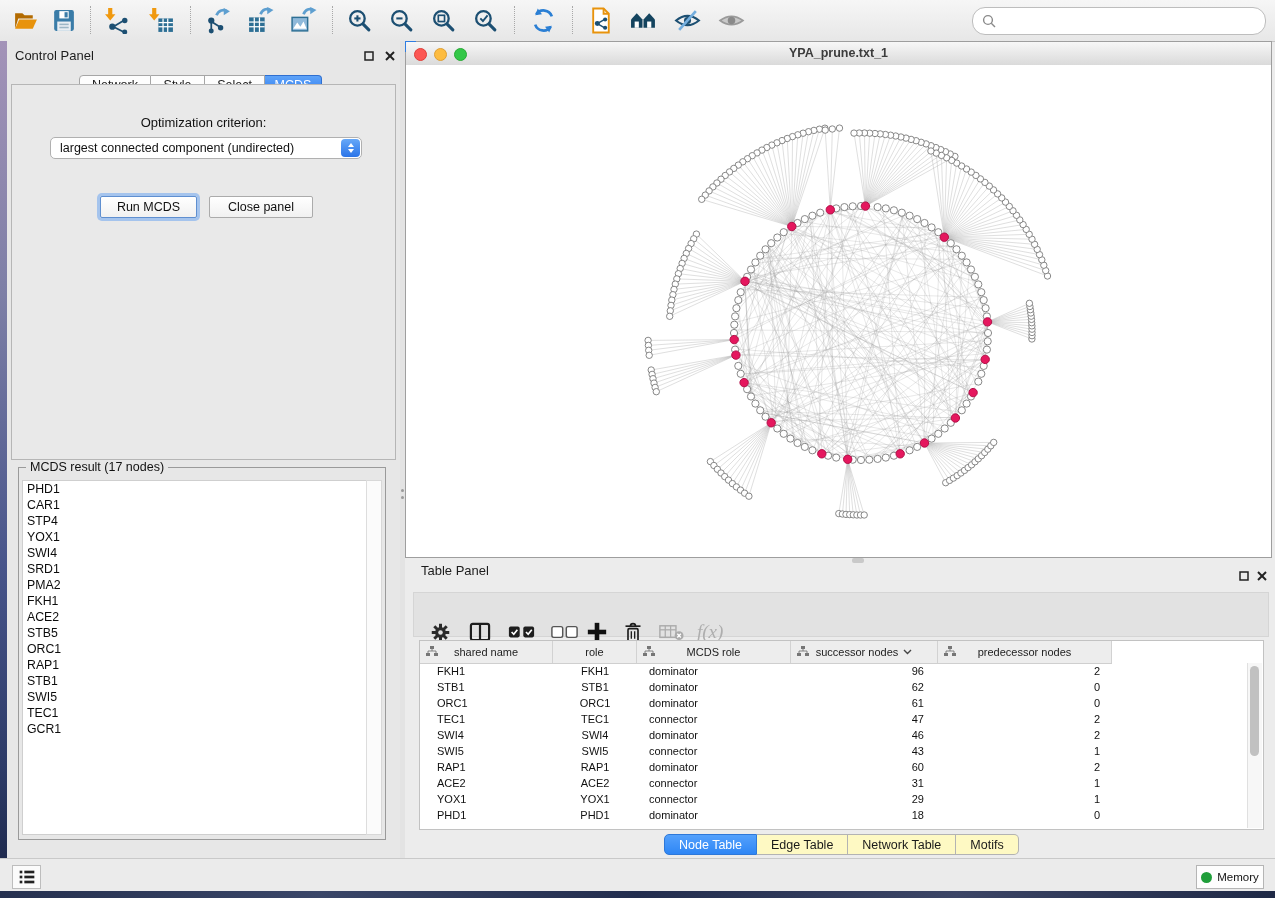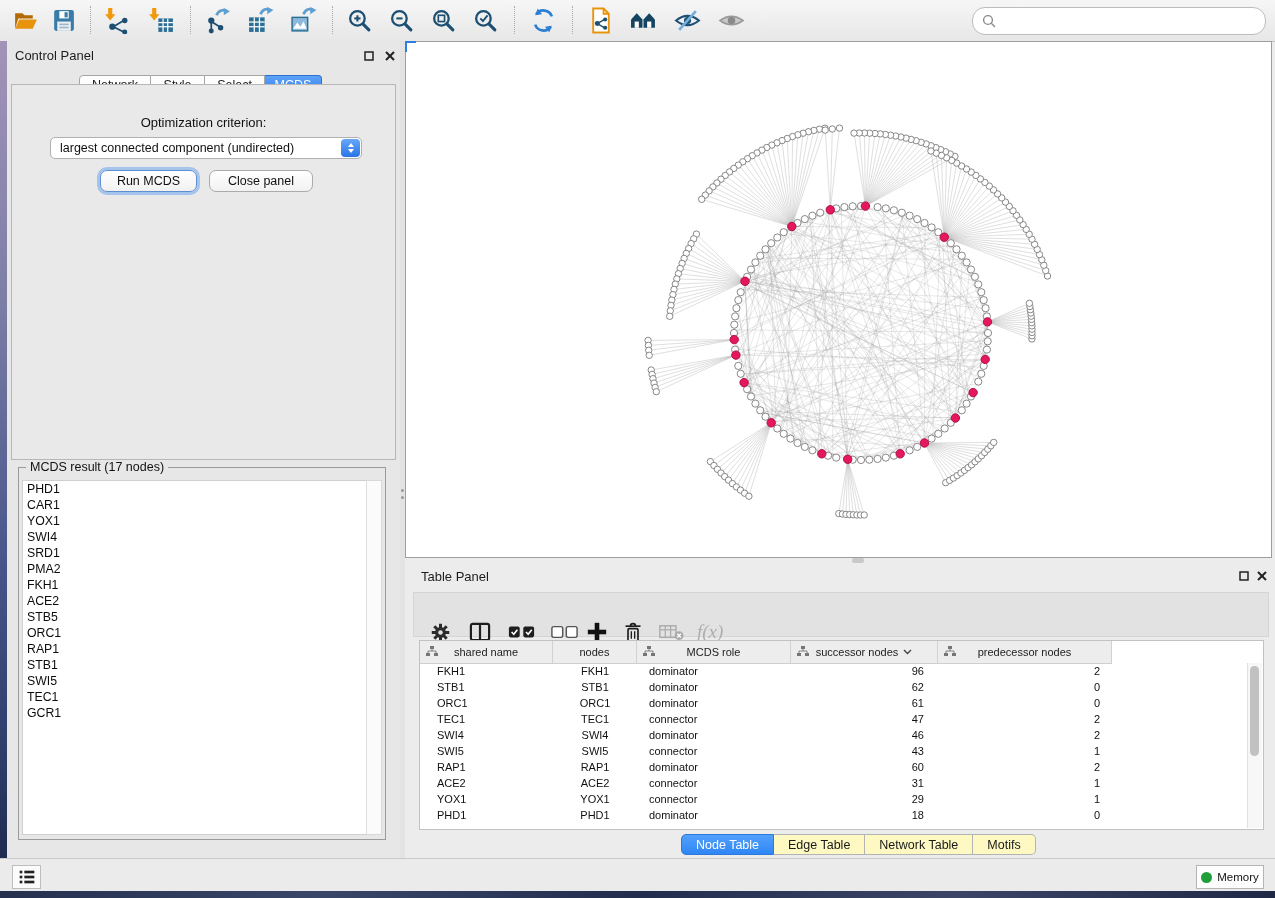--- a/index.html
+++ b/index.html
@@ -34,22 +34,22 @@
   .cp-content{position:absolute;left:4px;top:43px;width:383px;height:374px;border:1px solid #b6b6b6;background:#e9e9e9;}
   .opt-label{position:absolute;left:0;top:30px;width:100%;text-align:center;font-size:13px;color:#111;}
   .mac-select{position:absolute;left:38px;top:52px;width:312px;height:22px;background:#fff;border:1px solid #b0b0b0;
     border-radius:5px;box-sizing:border-box;display:flex;align-items:center;}
   .mac-select .val{flex:1;font-size:12.5px;color:#111;padding-left:9px;white-space:nowrap;overflow:hidden;}
   .stepper{width:19px;height:18px;margin-right:1px;border-radius:4px;background:linear-gradient(#66a8f8,#2a74e8);
     display:flex;flex-direction:column;align-items:center;justify-content:center;gap:2px;}
   .chev-up{width:0;height:0;border-left:3.5px solid transparent;border-right:3.5px solid transparent;border-bottom:4px solid #fff;}
   .chev-dn{width:0;height:0;border-left:3.5px solid transparent;border-right:3.5px solid transparent;border-top:4px solid #fff;}
   .btn{box-sizing:border-box;position:absolute;height:22px;background:linear-gradient(#fff,#f1f1f1);
-    border:1px solid #ababab;border-radius:7px;font-size:12.5px;color:#111;
-    display:flex;align-items:center;justify-content:center;}
+    border:1px solid #ababab;border-radius:2px;font-size:12.5px;color:#111;
+    display:flex;align-items:center;justify-content:center;margin-top:26px;}
   .btn-run{left:88px;top:85px;width:97px;border-color:#5f8fd0;box-shadow:0 0 0 3px rgba(110,165,240,.55);}
   .btn-closepanel{left:197px;top:85px;width:104px;}
   .mcds-group{position:absolute;left:11px;top:426px;width:366px;height:371px;border:1px solid #9a9a9a;}
   .mcds-legend{position:absolute;left:7px;top:-8px;background:#e7e7e7;padding:0 4px;font-size:12.5px;color:#111;}
   .mcds-list{position:absolute;left:3px;top:12px;right:17px;bottom:4px;background:#fff;border:1px solid #cfcfcf;overflow:hidden;}
   .mcds-item{font-size:12.3px;color:#0c0c0c;line-height:16px;padding-left:4px;}
   .mcds-scroll{position:absolute;top:12px;right:3px;bottom:4px;width:14px;background:#fbfbfb;border:1px solid #d8d8d8;border-left:1px solid #ddd;}
   
   .v-splitter{position:absolute;left:400px;top:41px;width:5px;height:817px;background:#e3e3e3;}
   .v-dot{position:absolute;left:1px;width:3px;height:3px;border-radius:50%;background:#9a9a9a;}
@@ -60,40 +60,40 @@
   .net-titlebar{position:absolute;left:0;top:0;width:100%;height:23px;background:linear-gradient(#f7f7f7,#dadada);border-bottom:1px solid #b4b4b4;}
   .tl{position:absolute;top:6px;width:13px;height:13px;border-radius:50%;box-sizing:border-box;}
   .tl-red{left:8px;background:#fc5753;border:1px solid #df3e38;}
   .tl-yellow{left:28px;background:#fdbc40;border:1px solid #de9f34;}
   .tl-green{left:48px;background:#33c748;border:1px solid #27aa35;}
   .net-title{position:absolute;left:0;top:0;width:100%;height:23px;line-height:23px;text-align:center;
     font-size:12.5px;font-weight:bold;color:#3c3c3c;}
   .net-canvas{position:absolute;left:0;top:23px;width:865px;height:492px;background:#fff;}
   
   .table-panel{position:absolute;left:405px;top:563px;width:870px;height:295px;background:#ececec;}
-  .tp-title{position:absolute;left:16px;top:6px;font-size:13px;color:#1d1d1d;}
+  .tp-title{position:absolute;left:16px;top:0;font-size:13px;color:#1d1d1d;}
   .tp-toolbar{position:absolute;left:8px;top:29px;width:856px;height:45px;background:#e2e2e2;border:1px solid #d5d5d5;box-sizing:border-box;}
   .tp-ic{position:absolute;top:24px;height:30px;display:flex;align-items:center;}
   .fx{font-family:"Liberation Serif","DejaVu Serif",serif;font-style:italic;font-size:19px;color:#aeaeae;}
   .tbl{position:absolute;left:14px;top:77px;width:845px;height:190px;background:#fff;border:1px solid #c2c2c2;box-sizing:border-box;overflow:hidden;}
   .tbl-head{position:absolute;left:0;top:0;height:22px;display:flex;background:#ededed;border-bottom:1px solid #cfcfcf;}
   .th{position:relative;box-sizing:border-box;border-right:1px solid #d2d2d2;display:flex;align-items:center;justify-content:center;
       font-size:11px;color:#222;gap:5px;}
   .th svg.colic{position:absolute;left:6px;top:5px;}
   .rows{position:absolute;left:0;top:22px;right:16px;bottom:0;}
   .trow{display:flex;height:16px;align-items:center;font-size:11px;color:#111;}
   .td{box-sizing:border-box;white-space:nowrap;overflow:hidden;}
   .td.c0{padding-left:17px;}
   .td.c1{text-align:center;}
   .td.c2{padding-left:12px;}
   .td.c3{text-align:right;padding-right:14px;}
   .td.c4{text-align:right;padding-right:12px;}
   .tbl-scroll{position:absolute;top:22px;right:1px;bottom:1px;width:14px;background:#f7f7f7;border-left:1px solid #e0e0e0;}
   .tbl-thumb{position:absolute;left:2px;top:3px;width:9px;height:90px;background:#c1c1c1;border-radius:5px;}
-  .tp-tabs{position:absolute;left:259px;top:271px;height:21px;display:flex;margin-left:17px;}
+  .tp-tabs{position:absolute;left:259px;top:271px;height:21px;display:flex;}
   .tp-tab{box-sizing:border-box;height:21px;border:1px solid #b3b3b3;border-left:none;background:#fef9c3;
     display:flex;align-items:center;justify-content:center;font-size:12.5px;color:#1a1a1a;padding:0 14px;}
   .tp-tab:first-child{border-left:1px solid #b3b3b3;border-radius:5px 0 0 5px;}
   .tp-tab:last-child{border-radius:0 5px 5px 0;}
   .tp-tab.sel{background:linear-gradient(#54a1fc,#2e86f5);color:#fff;border-color:#2e78d8;}
   
   .status-bar{position:absolute;left:0;top:858px;width:1275px;height:32px;background:#ebebeb;border-top:1px solid #c9c9c9;}
   .sb-left{position:absolute;left:12px;top:6px;width:27px;height:22px;background:#fbfbfb;border:1px solid #bdbdbd;
     display:flex;align-items:center;justify-content:center;}
   .sb-mem{position:absolute;left:1196px;top:6px;width:66px;height:22px;background:#fdfdfd;border:1px solid #b5b5b5;
@@ -304,20 +304,21 @@
           </span>
       </div>
       <div class="btn btn-run">Run MCDS</div>
       <div class="btn btn-closepanel">Close panel</div>
     </div>
     <div class="mcds-group">
       <span class="mcds-legend">MCDS result (17 nodes)</span>
       <div class="mcds-list" id="mcds-list">
           <div class="mcds-item">PHD1</div>
           <div class="mcds-item">CAR1</div>
+          <div class="mcds-item">STP4</div>
           <div class="mcds-item">YOX1</div>
           <div class="mcds-item">SWI4</div>
           <div class="mcds-item">SRD1</div>
           <div class="mcds-item">PMA2</div>
           <div class="mcds-item">FKH1</div>
           <div class="mcds-item">ACE2</div>
           <div class="mcds-item">STB5</div>
           <div class="mcds-item">ORC1</div>
           <div class="mcds-item">RAP1</div>
           <div class="mcds-item">STB1</div>
@@ -329,20 +330,26 @@
     </div>
   </div>
 
   <div class="v-splitter">
     <span class="v-dot" style="top:448px"></span>
     <span class="v-dot" style="top:455px"></span>
   </div>
 
   <div class="net-window">
     <div class="blue-corner"></div>
+    <div class="net-titlebar">
+      <span class="tl tl-red"></span>
+      <span class="tl tl-yellow"></span>
+      <span class="tl tl-green"></span>
+      <div class="net-title">YPA_prune.txt_1</div>
+    </div>
     <div class="net-canvas">
       <svg id="graph-svg" width="865" height="492" viewBox="0 0 865 492">
           <g>
             <line x1="518.5" y1="378.0" x2="356.2" y2="347.8" class="chord"></line>
             <line x1="530.1" y1="370.4" x2="331.6" y2="298.1" class="chord"></line>
             <line x1="518.5" y1="378.0" x2="356.0" y2="347.6" class="chord"></line>
             <line x1="549.4" y1="353.0" x2="525.4" y2="373.7" class="chord"></line>
             <line x1="441.7" y1="394.3" x2="402.0" y2="383.4" class="chord"></line>
             <line x1="579.2" y1="294.4" x2="344.7" y2="330.9" class="chord"></line>
             <line x1="494.2" y1="388.8" x2="342.4" y2="326.7" class="chord"></line>
@@ -1076,21 +1083,21 @@
                 <rect x="0" y="7" width="4" height="3"></rect>
                 <rect x="8" y="7" width="4" height="3"></rect>
               </g>
               <g stroke="#767676" stroke-width="0.9" fill="none">
                 <path d="M6 3 v2 M2 7 v-2 h8 v2"></path>
               </g>
             </svg>
             <span>shared name</span>
           </div>
           <div class="th" style="width: 84px;">
-            <span>nodes</span>
+            <span>role</span>
           </div>
           <div class="th" style="width: 154px;">
             <svg width="12" height="11" viewBox="0 0 12 11" class="colic">
               <g fill="#767676">
                 <rect x="4" y="0" width="4" height="3"></rect>
                 <rect x="0" y="7" width="4" height="3"></rect>
                 <rect x="8" y="7" width="4" height="3"></rect>
               </g>
               <g stroke="#767676" stroke-width="0.9" fill="none">
                 <path d="M6 3 v2 M2 7 v-2 h8 v2"></path>

